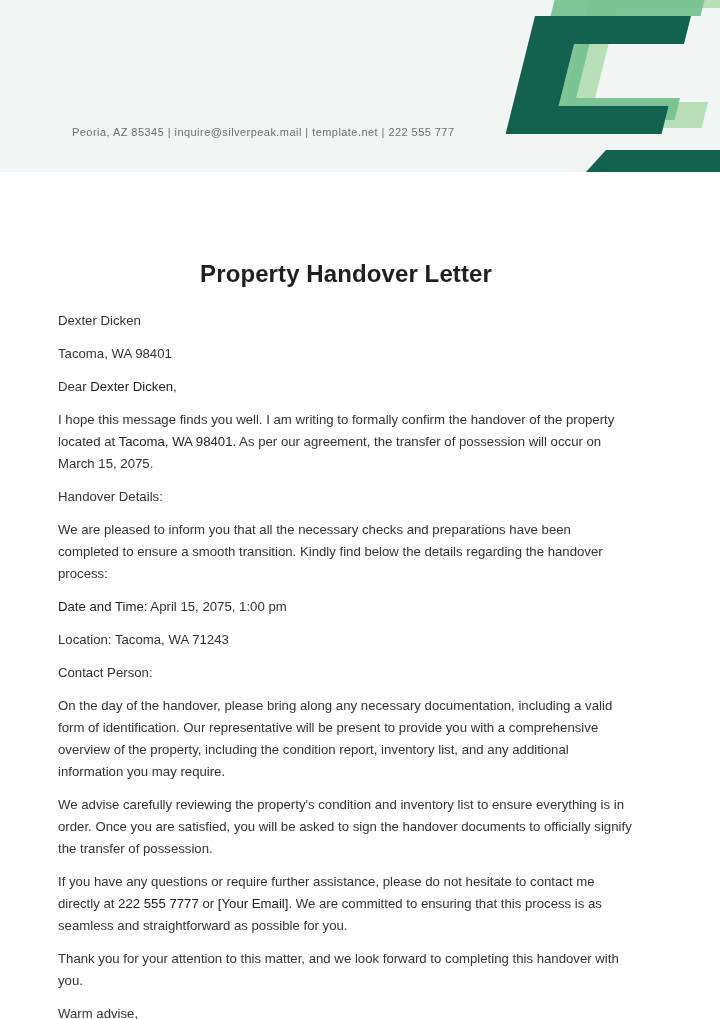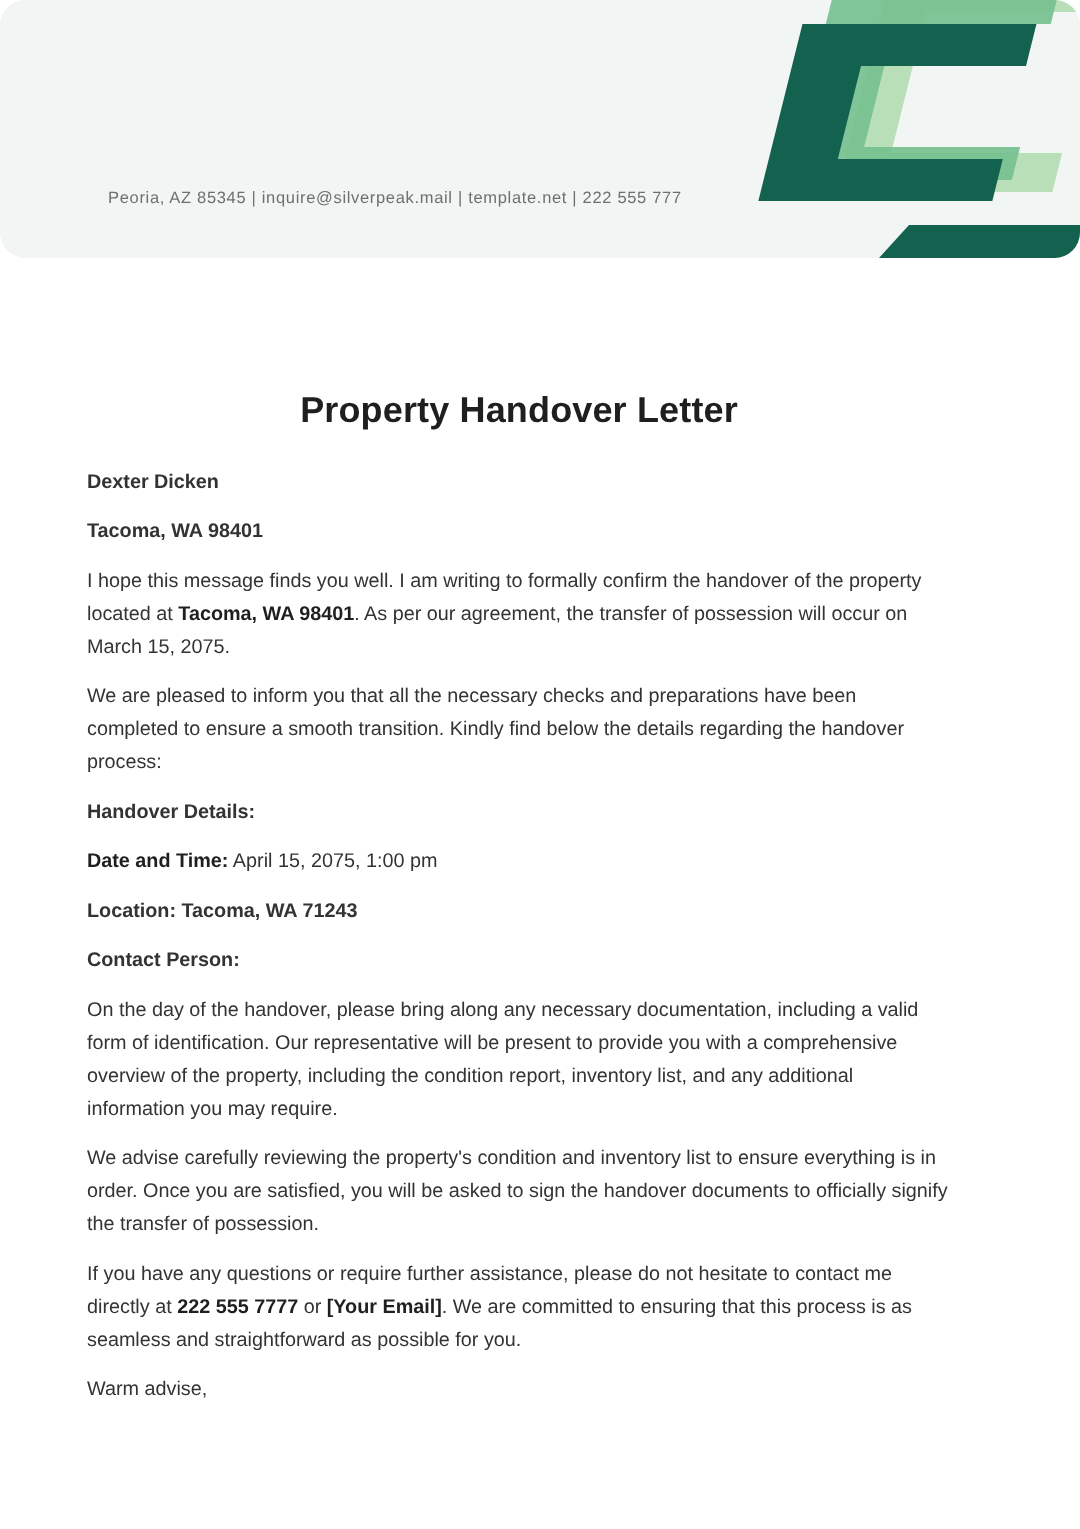--- a/index.html
+++ b/index.html
@@ -16,21 +16,20 @@
     position: relative;
   }
 
   
   .header {
     position: relative;
     width: 720px;
     height: 172px;
     background: #f1f5f3;
     overflow: hidden;
-    border-radius: 17px;
   }
 
   .header-art {
     position: absolute;
     top: 0;
     right: 0;
     width: 320px;
     height: 172px;
     overflow: hidden;
     pointer-events: none;
@@ -65,21 +64,21 @@
   }
 
   p.line {
     font-size: 13.2px;
     line-height: 22px;
     color: #333333;
     margin: 0 0 11px 0;
   }
 
   .b {
-    font-weight: bold;
+    font-weight: normal;
     color: #1f1f1f;
   }
 
   .indent {
     padding-left: 14px;
   }
 </style>
 </head>
 <body>
 
@@ -110,42 +109,46 @@
 
 <div class="page">
 
   <div class="doc-title">Property Handover Letter</div>
 
 
   <p class="line b">Dexter Dicken</p>
 
   <p class="line b">Tacoma, WA 98401</p>
 
+  <p class="line">
+    <span>Dear </span><span class="b">Dexter Dicken</span><span>,</span>
+  </p>
 
   <p class="line">
     <span>I hope this message finds you well. I am writing to formally confirm the handover of the property located at </span><span class="b">Tacoma, WA 98401</span><span>. As per our agreement, the transfer of possession will occur on March 15, 2075.</span>
   </p>
 
+  <p class="line b">Handover Details:</p>
+
   <p class="line">We are pleased to inform you that all the necessary checks and preparations have been completed to ensure a smooth transition. Kindly find below the details regarding the handover process:</p>
-
-  <p class="line b">Handover Details:</p>
 
   <p class="line">
     <span class="b">Date and Time:</span><span> April 15, 2075, 1:00 pm</span>
   </p>
 
   <p class="line b">Location: Tacoma, WA 71243</p>
 
   <p class="line b">Contact Person:</p>
 
 
   <p class="line">On the day of the handover, please bring along any necessary documentation, including a valid form of identification. Our representative will be present to provide you with a comprehensive overview of the property, including the condition report, inventory list, and any additional information you may require.</p>
 
   <p class="line">We advise carefully reviewing the property's condition and inventory list to ensure everything is in order. Once you are satisfied, you will be asked to sign the handover documents to officially signify the transfer of possession.</p>
 
   <p class="line">
     <span>If you have any questions or require further assistance, please do not hesitate to contact me directly at </span><span class="b">222 555 7777</span><span> or </span><span class="b">[Your Email]</span><span>. We are committed to ensuring that this process is as seamless and straightforward as possible for you.</span>
   </p>
 
+  <p class="line">Thank you for your attention to this matter, and we look forward to completing this handover with you.</p>
 
   <p class="line">Warm advise,</p>
 
 </div>
 
 </body></html>

